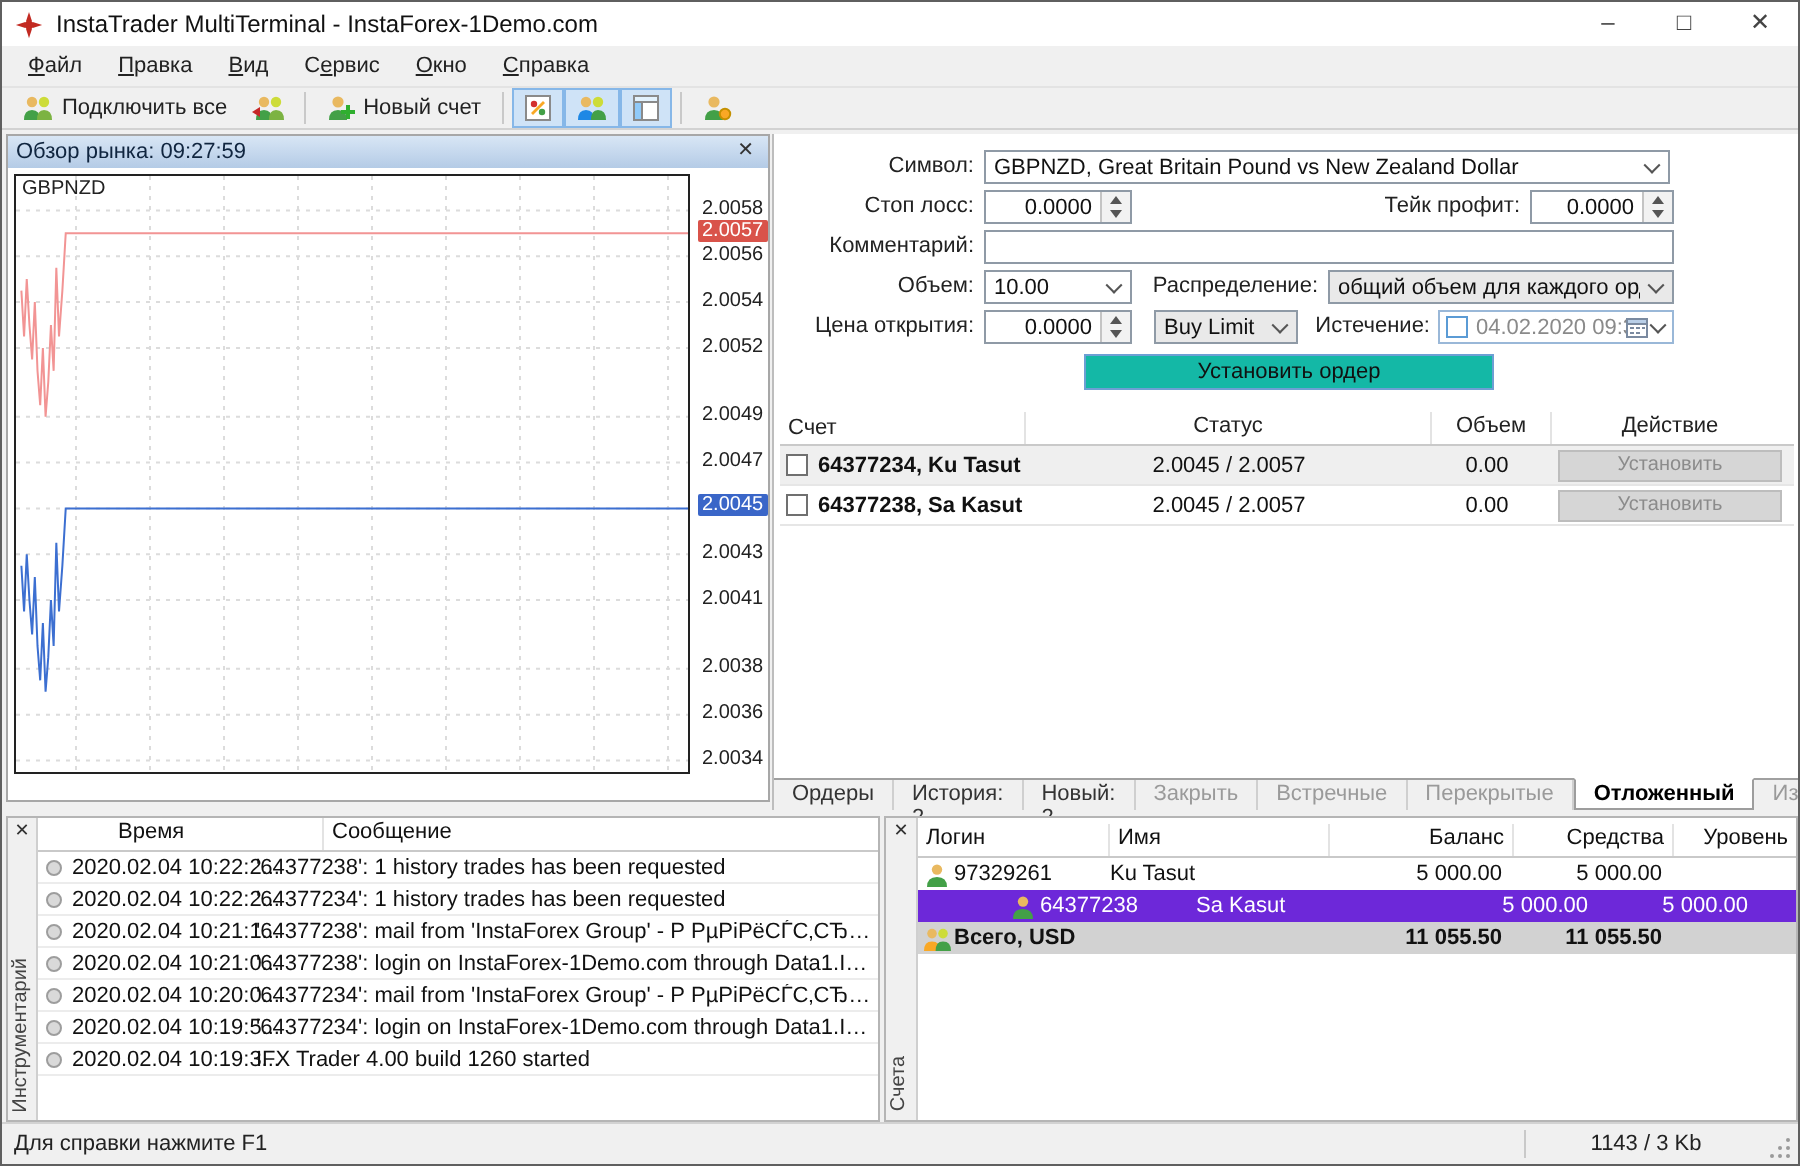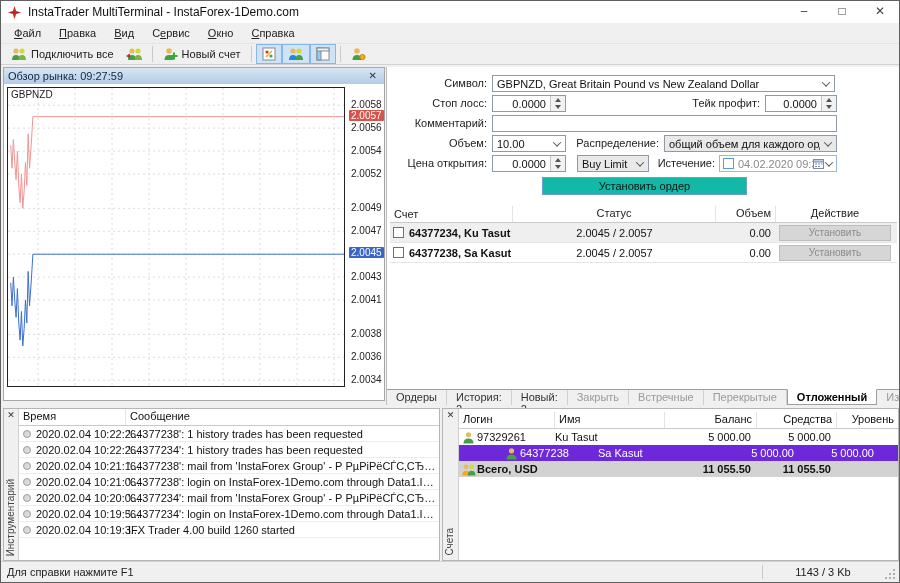--- a/index.html
+++ b/index.html
@@ -55,21 +55,21 @@
   .ctl.gray { background:#e9e9e9; }
   .submit-btn { position:absolute; border:1px solid #6d9fd4; background:#14b8a6; text-align:center; line-height:16px; color:#111; }
 
   .ord-table { position:absolute; left:3px; top:139px; width:507px; }
   .ord-head { display:flex; height:17px; border-bottom:1px solid #c9c9c9; color:#222; }
   .ord-head div { padding:1px 4px; border-right:1px solid #e3e3e3; }
   .ord-row { display:flex; height:20px; align-items:center; border-bottom:1px solid #e6e6e6; }
   .ord-row.alt { background:#efefef; }
   .c-acct { width:123px; display:flex; align-items:center; gap:5px; padding-left:3px; font-weight:bold; }
   .c-status { width:203px; text-align:center; }
-  .c-vol { width:60px; text-align:right; padding-right:5px; }
+  .c-vol { width:60px; text-align:center; padding-right:5px; }
   .c-act { width:118px; text-align:center; }
   .mini-btn { display:inline-block; width:112px; background:#d6d6d6; border:1px solid #bdbdbd; color:#8b8b8b; font-size:10px; line-height:14px; }
   .cbx { width:11px; height:11px; border:1px solid #707070; background:#fff; display:inline-block; }
 
   .order-tabs { position:absolute; left:0; bottom:0; width:100%; height:16px; border-top:1px solid #a0a0a0; background:#f0f0f0; display:flex; font-size:11px; }
   .otab { padding:1px 9px 0; color:#333; border-right:1px solid #cfcfcf; }
   .otab.disabled { color:#9a9a9a; }
   .otab.active { background:#fff; border:1px solid #9d9d9d; border-top:1px solid #fff; margin-top:-1px; color:#000; font-weight:bold; }
 
   
@@ -378,21 +378,21 @@
 
     </div>
   </div>
 
   <div class="journal-panel">
     <div class="vstrip">
       <span class="x">✕</span>
       <span class="vlabel">Инструментарий</span>
     </div>
     <div class="jr-head">
-      <div style="width:107px;">Время</div>
+      <div style="width:107px;margin-left:36px;">Время</div>
       <div style="flex:1;border-right:none;">Сообщение</div>
     </div>
     <div class="jr-rows">
       <div class="jr-row">
           <span class="jr-bullet"></span>
           <span class="jr-time">2020.02.04 10:22:2...</span>
           <span class="jr-msg">'64377238': 1 history trades has been requested</span>
         </div>
       <div class="jr-row">
           <span class="jr-bullet"></span>

